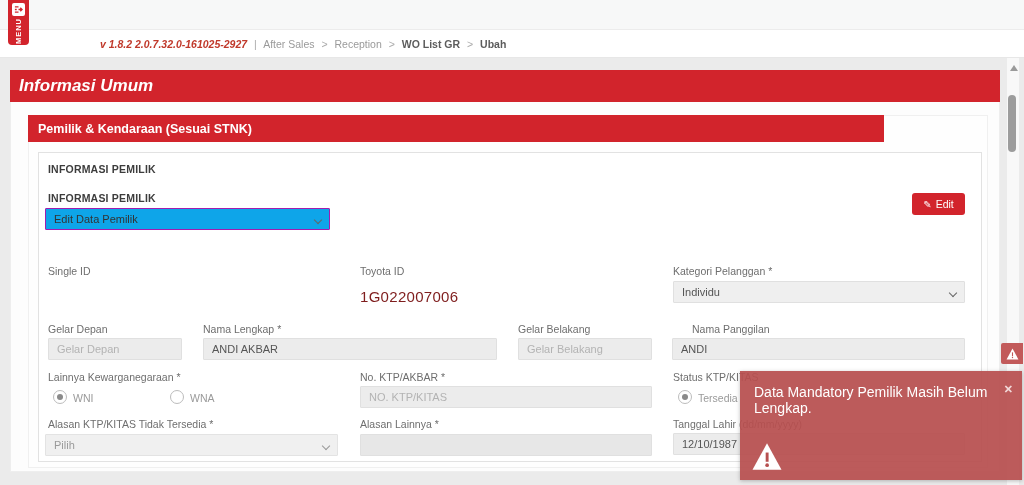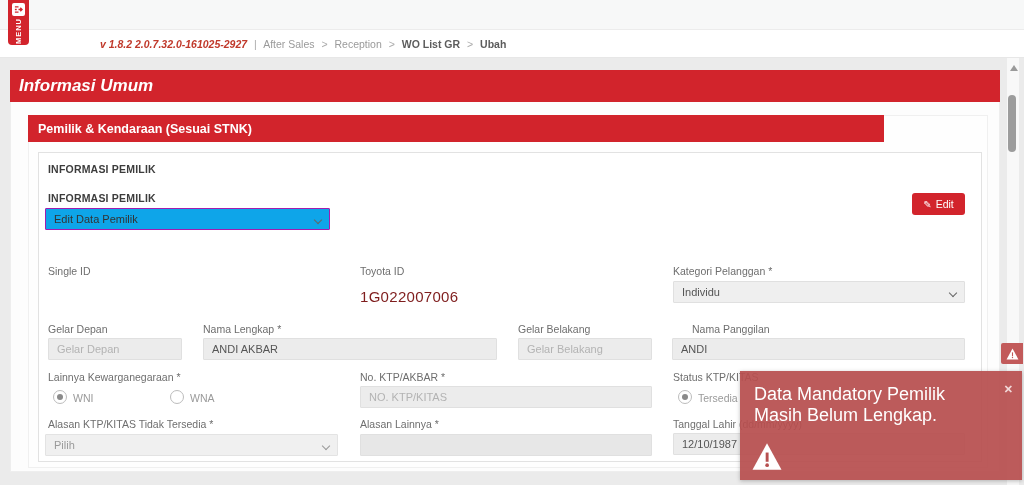--- a/index.html
+++ b/index.html
@@ -64,21 +64,21 @@
   
   .sb-track { left:1006px; top:58px; width:13px; height:427px; background:#f8f8f8; border-left:1px solid #ebebeb; z-index:15; }
   .sb-up { left:1010px; top:65px; width:0; height:0; border-left:4px solid transparent; border-right:4px solid transparent;
            border-bottom:6px solid #9a9a9a; z-index:16; }
   .sb-thumb { left:1008px; top:95px; width:8px; height:57px; background:#9c9c9c; border-radius:4px; z-index:16; }
 
   
   .side-warn { left:1001px; top:343px; width:22px; height:21px; background:#c25a5a; border-radius:2px 0 0 2px; z-index:40;
                display:flex; align-items:center; justify-content:center; cursor:pointer; }
   .toast { left:740px; top:371px; width:282px; height:109px; background:rgba(183,79,79,0.93); z-index:50; box-shadow:0 1px 4px rgba(0,0,0,.25); }
-  .toast-msg { position:absolute; left:14px; top:13px; width:240px; color:#fff; font-size:18px; }
+  .toast-msg { position:absolute; left:14px; top:13px; width:240px; color:#fff; font-size:14px; }
   .toast-close { position:absolute; right:9px; top:12px; color:#f2dada; font-size:11px; font-weight:bold; cursor:pointer; }
 </style>
 </head>
 <body>
 
 <div class="abs topstrip"></div>
 
 <div class="abs menu-tab">
   <span class="menu-arrow-box">
     <svg width="9" height="9" viewBox="0 0 10 10">

